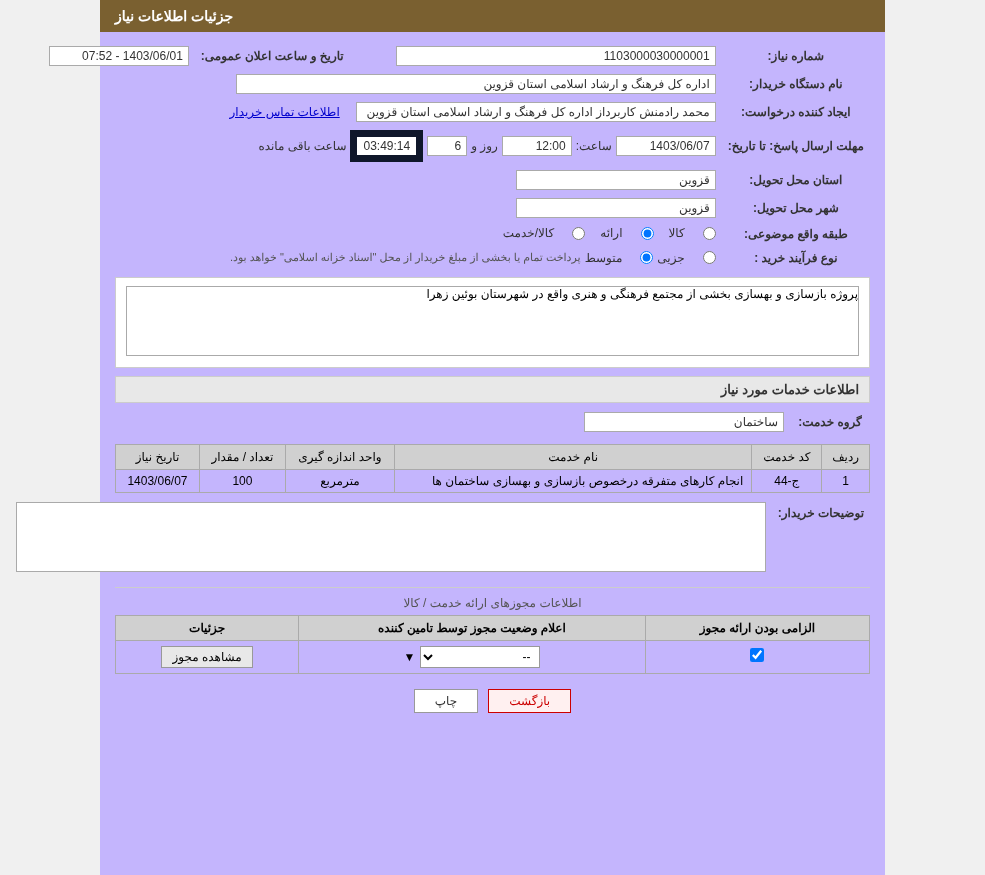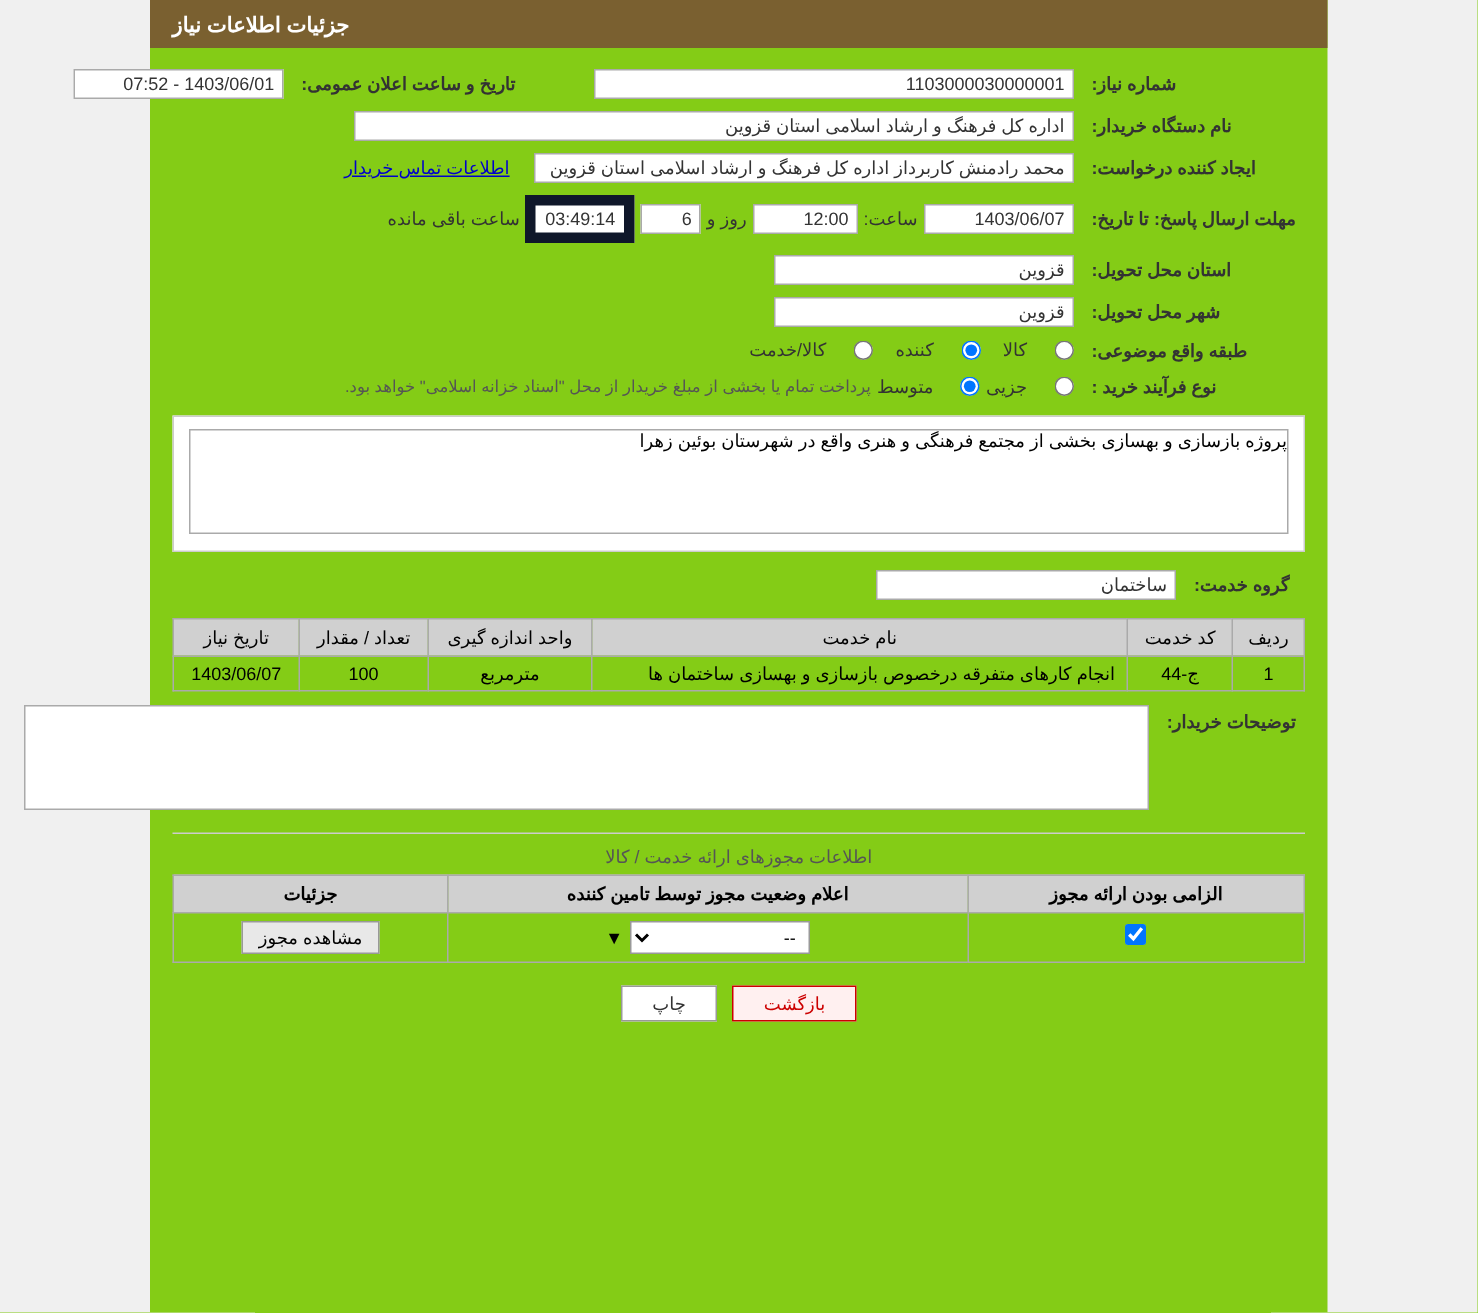--- a/index.html
+++ b/index.html
@@ -5,21 +5,21 @@
     * { box-sizing: border-box; margin: 0; padding: 0; }
     body {
       font-family: Tahoma, Arial, sans-serif;
       font-size: 12px;
       background: #f0f0f0;
       direction: rtl;
     }
     .page-container {
       width: 785px;
       margin: 0 auto;
-      background: #84cc16;
+      background: #c4b5fd;
       min-height: 875px;
     }
     .header-bar {
       background: #7a6030;
       color: #fff;
       text-align: left;
       padding: 8px 15px;
       font-size: 14px;
       font-weight: bold;
     }
@@ -31,21 +31,21 @@
       border-collapse: collapse;
       margin-bottom: 8px;
     }
     .info-table td {
       padding: 4px 6px;
       vertical-align: middle;
       font-size: 12px;
       color: #333;
     }
     .label-cell {
-      text-align: left;
+      text-align: center;
       white-space: nowrap;
       font-weight: bold;
       color: #333;
       width: 130px;
     }
     .value-cell {
       text-align: right;
     }
     .input-box {
       border: 1px solid #aaa;
@@ -278,21 +278,21 @@
       <tr>
         <td class="label-cell">طبقه واقع موضوعی:</td>
         <td class="value-cell" colspan="4">
           <div class="radio-group">
             <label class="radio-item">
               <input type="radio" name="tabaqe" value="kala" style="">
               <span>کالا</span>
             </label>
             <label class="radio-item">
               <input type="radio" name="tabaqe" value="khedmat" checked="" style="">
-              <span>کننده</span>
+              <span>ارائه</span>
             </label>
             <label class="radio-item">
               <input type="radio" name="tabaqe" value="kala_khedmat" style="">
               <span>کالا/خدمت</span>
             </label>
           </div>
         </td>
       </tr>
       <tr>
         <td class="label-cell">نوع فرآیند خرید :</td>
@@ -310,20 +310,23 @@
           </div>
         </td>
       </tr>
     </tbody>
       </table>
 
     <div class="bordered-section">
       <textarea class="remarks-box" readonly="" style="">پروژه بازسازی و بهسازی بخشی از مجتمع فرهنگی و هنری واقع در شهرستان بوئین زهرا</textarea>
     </div>
 
+    <div class="section-header">
+      <span>اطلاعات خدمات مورد نیاز</span>
+    </div>
 
     <div style="margin: 5px 0;">
       <table class="info-table">
         <tbody>
             <tr>
           <td class="label-cell" style="width:80px;">گروه خدمت:</td>
           <td class="value-cell">
             <input type="text" class="input-box" style="width: 200px;" value="ساختمان" readonly="">
           </td>
         </tr>

